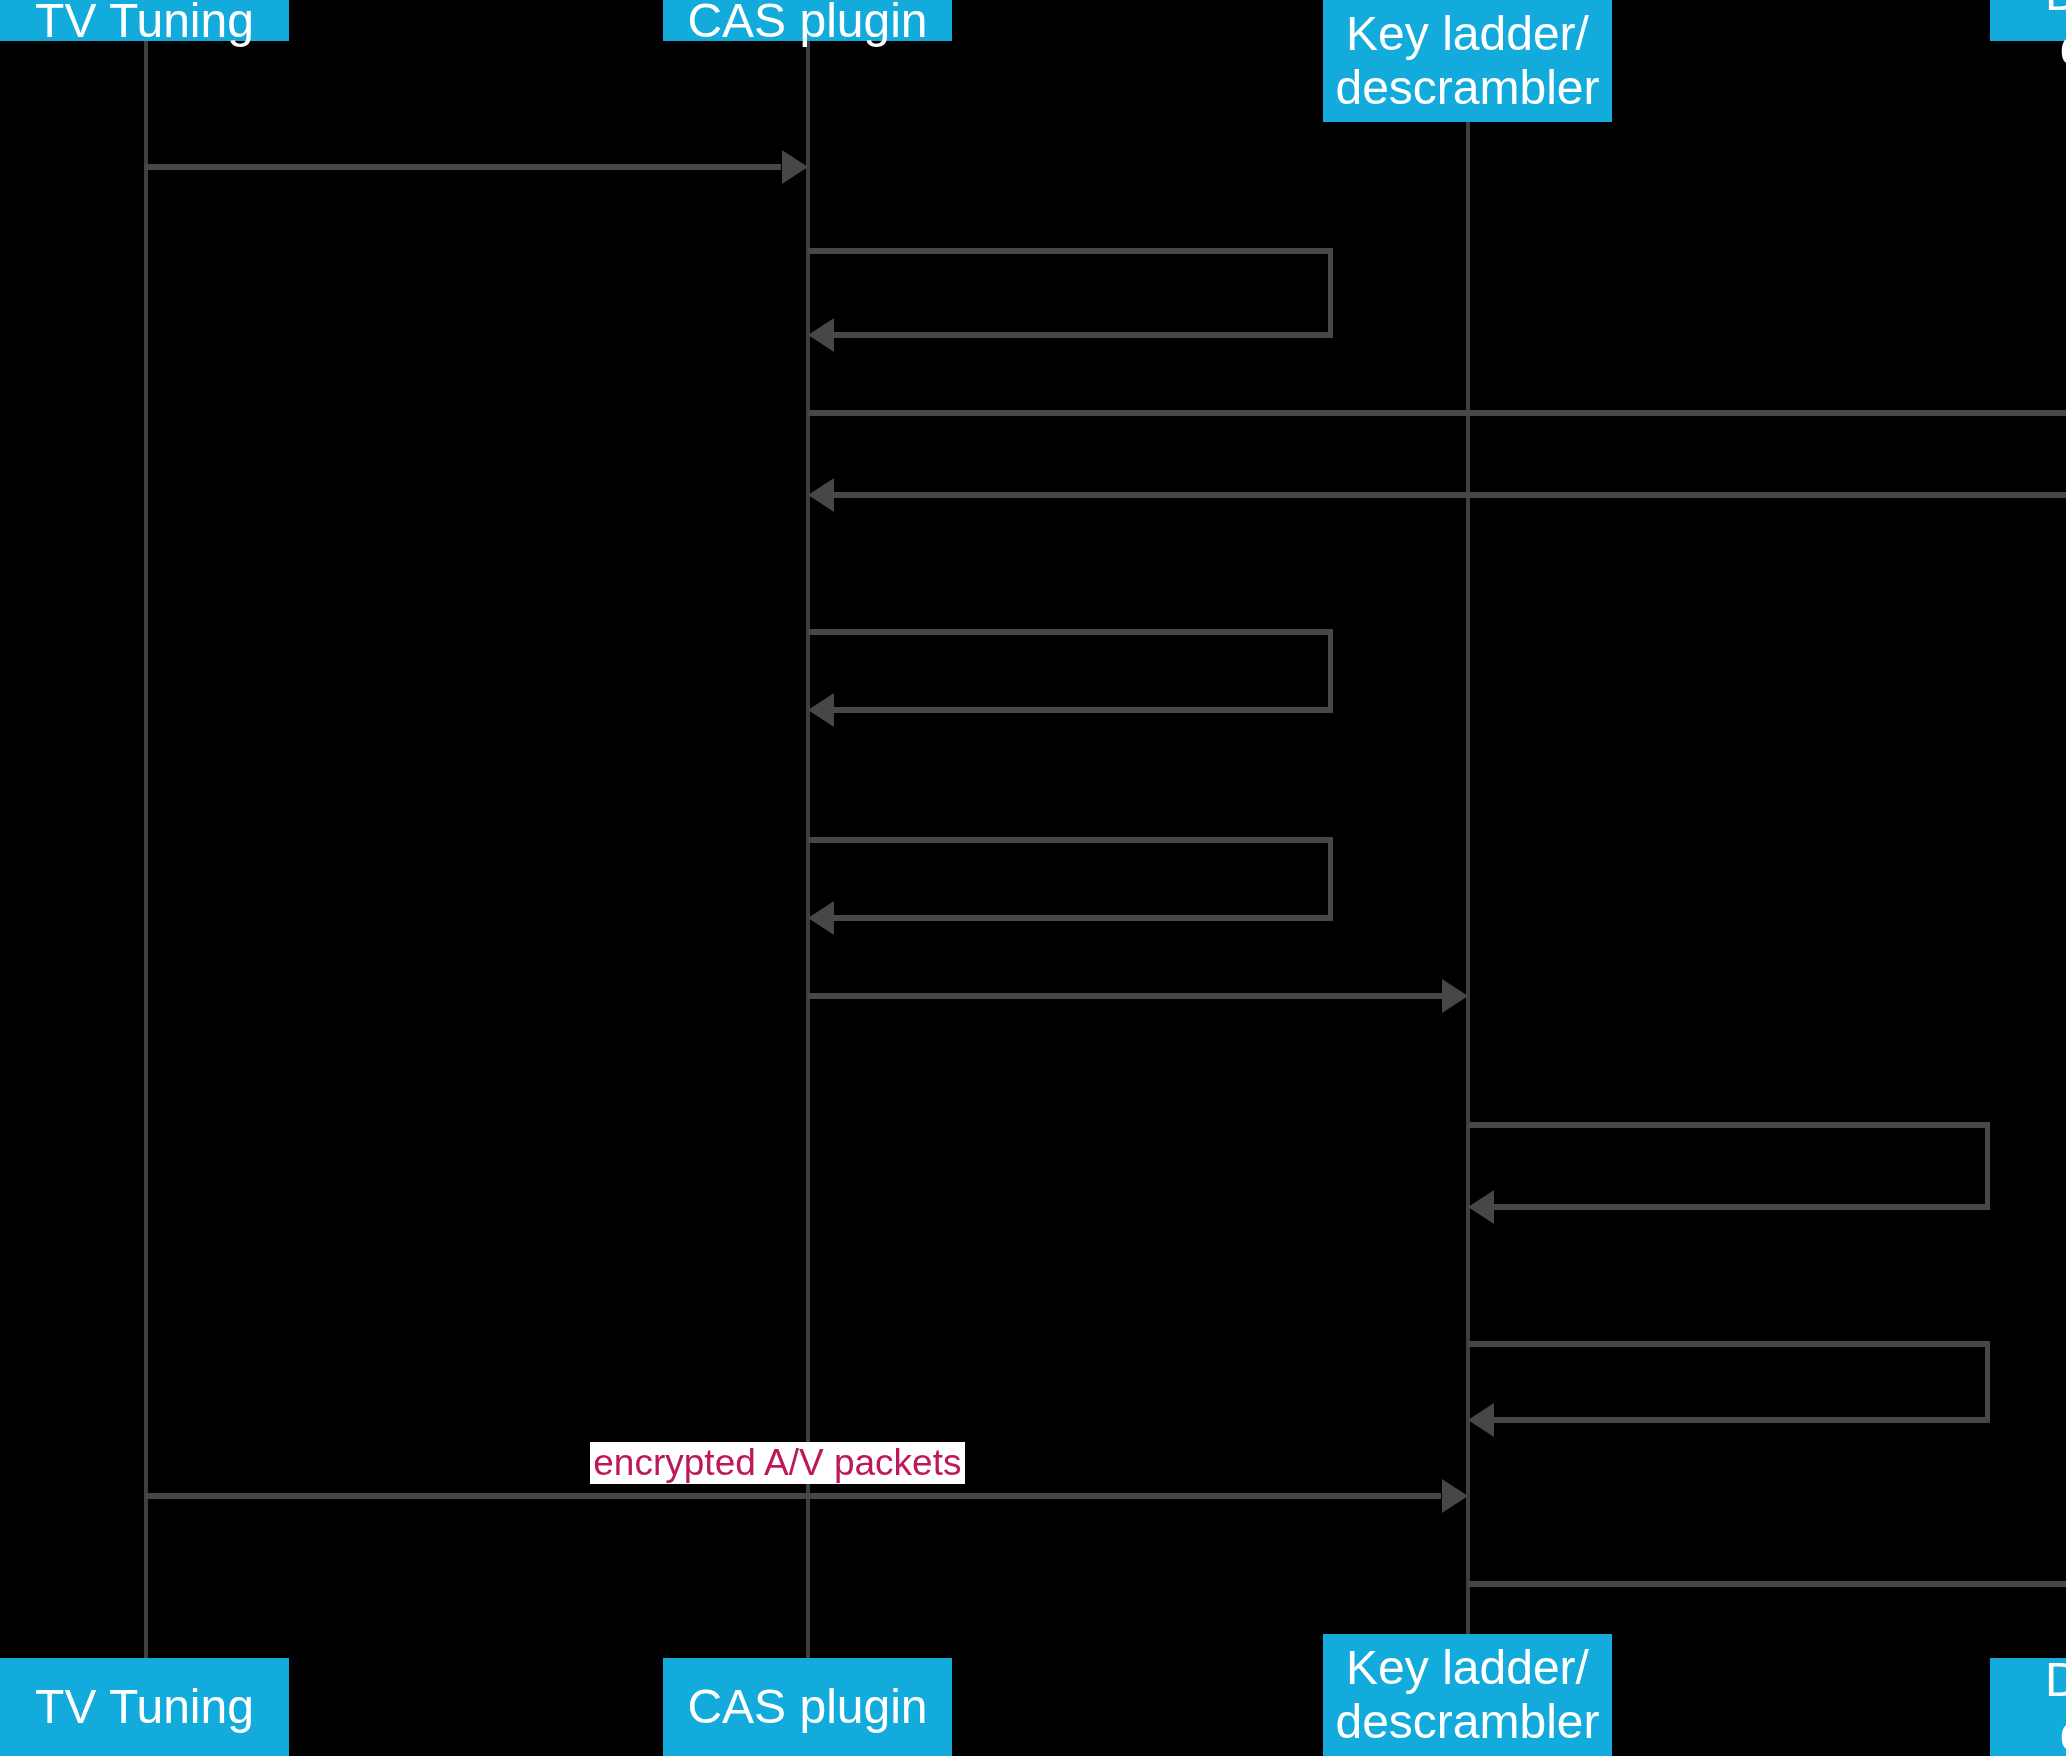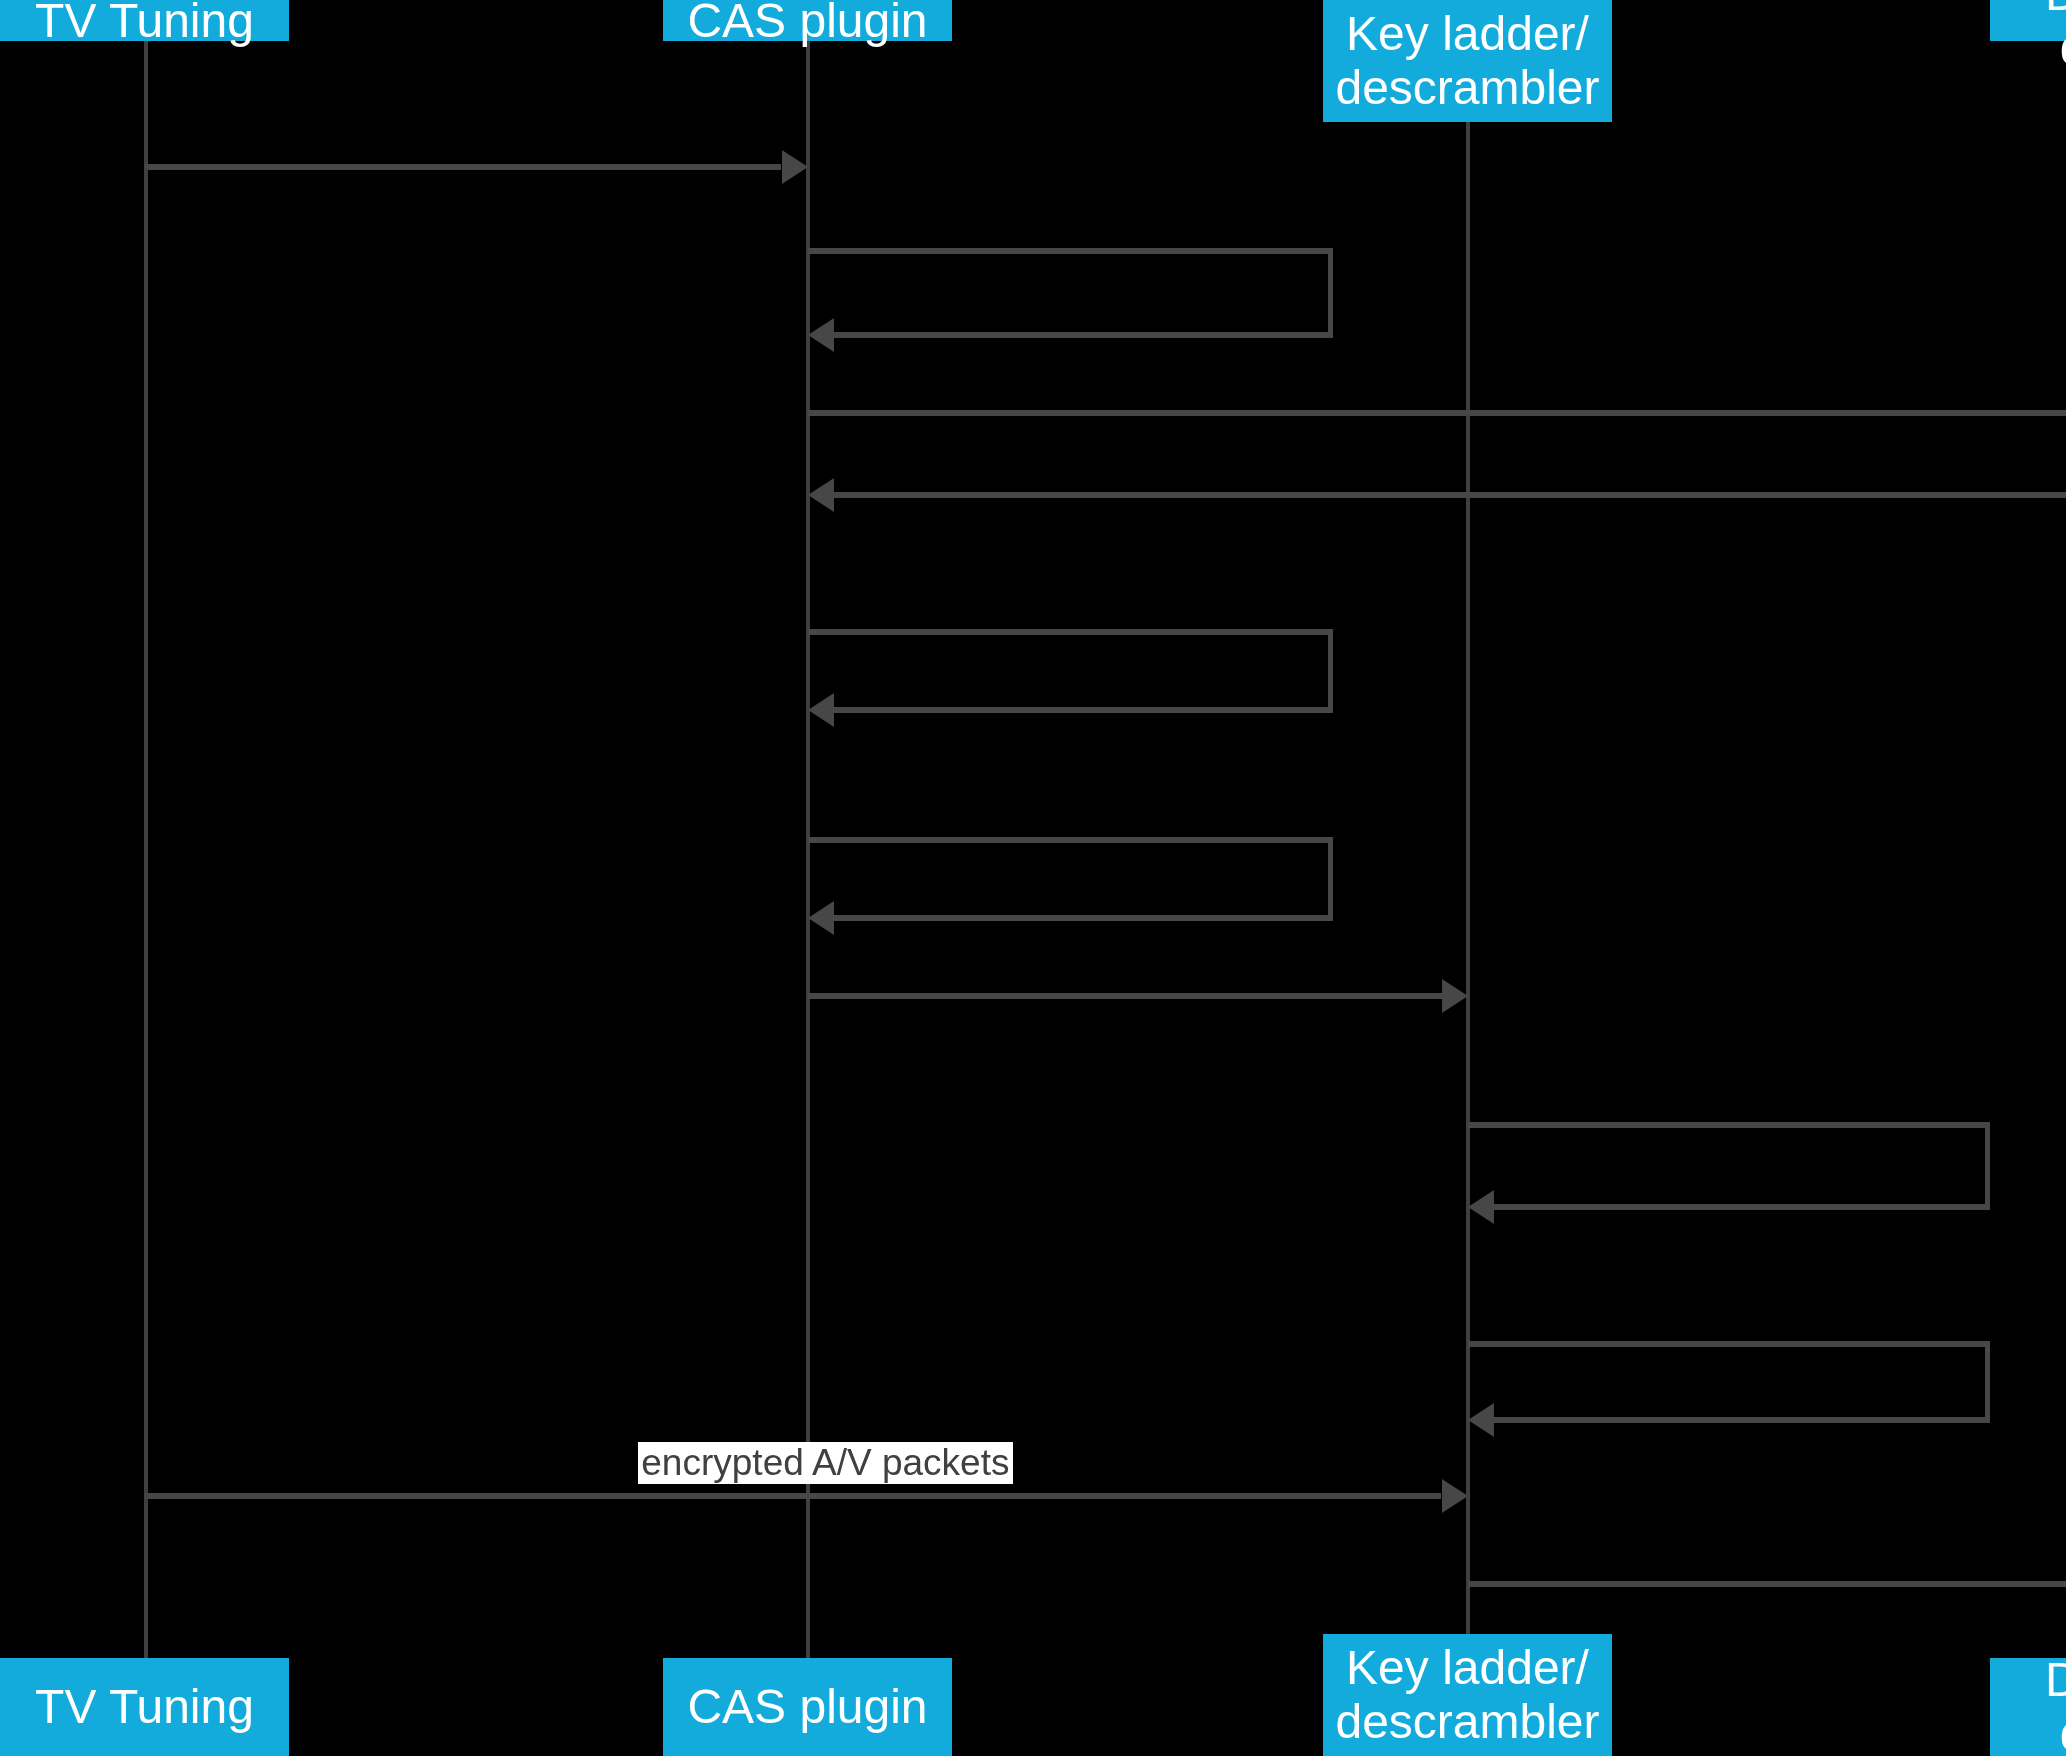--- a/index.html
+++ b/index.html
@@ -61,28 +61,27 @@
     border-left: 26px solid #474747;
   }
   .arrow-left {
     border-top: 17.4px solid transparent;
     border-bottom: 17.4px solid transparent;
     border-right: 26px solid #474747;
   }
   .msg-label {
     position: absolute;
     background: #FFFFFF;
-    color: #404040;
+    color: #be185d;
     font-size: 37px;
     line-height: 1.05;
     font-family: "Liberation Sans", sans-serif;
     padding: 1.7px 3.3px;
     white-space: nowrap;
     box-sizing: border-box;
-    margin-left: 48px;
   }
 </style>
 </head>
 <body>
 
 <div id="canvas"></div>
 
 <div class="lifeline" style="left:144px;  top:41px;  height:1617px;"></div>
 <div class="lifeline" style="left:806px; top:41px;  height:1617px;"></div>
 <div class="lifeline" style="left:1466px; top:122px;  height:1512px;"></div>

